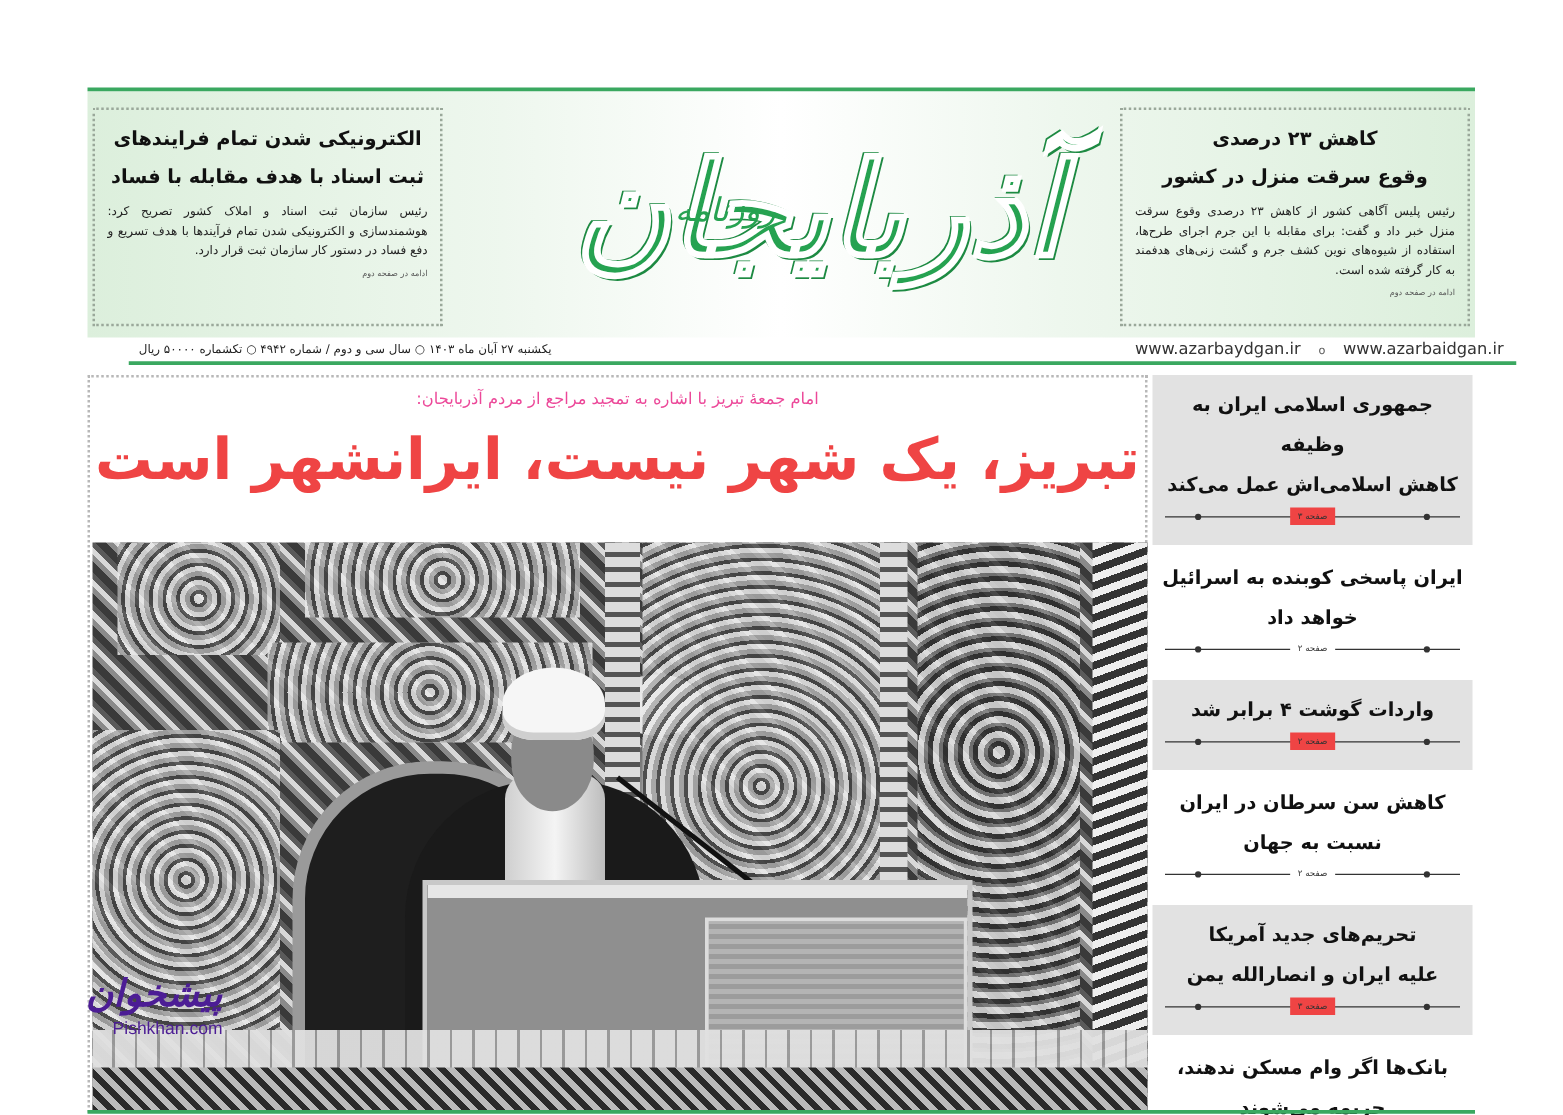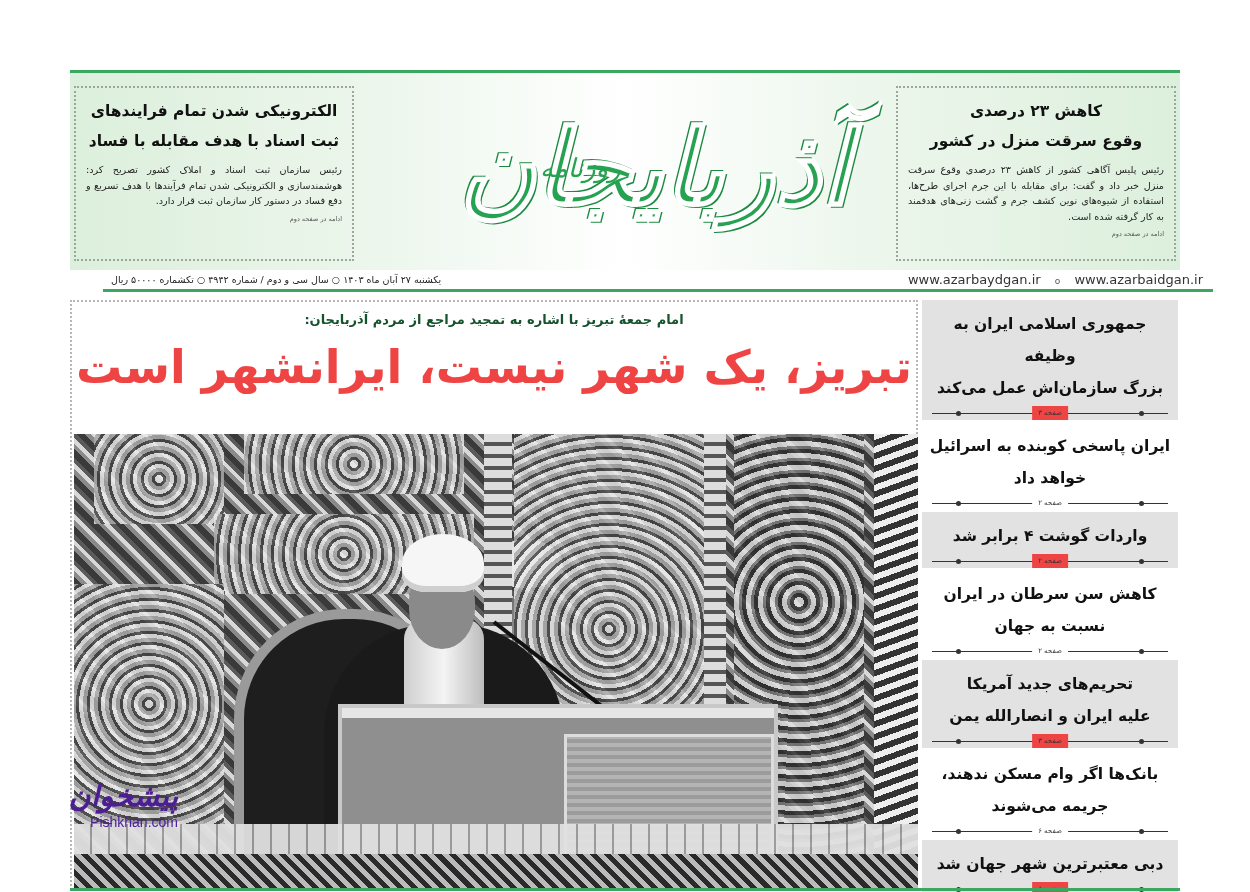--- a/index.html
+++ b/index.html
@@ -47,21 +47,21 @@
   }
   .infostrip .issue { position: absolute; left: 8px; top: 4px; direction: rtl; font-size: 9.5px; }
   .infostrip .sites { position: absolute; right: 10px; top: 2px; font-size: 13px; color: #333; }
   .infostrip .sites .sep { font-size: 9px; margin: 0 10px; color: #555; }
 
   
   .main {
     position: absolute; left: 0; top: 230px; width: 848px; height: 590px;
     border: 2px dotted #b8b8b8;
   }
-  .kicker { position: absolute; top: 10px; width: 100%; text-align: center; direction: rtl; font-size: 13px; font-weight: 700; color: #14532d; }
+  .kicker { position: absolute; top: 10px; width: 100%; text-align: center; direction: rtl; font-size: 13px; font-weight: 400; color: #ec4899; }
   .headline { position: absolute; top: 38px; width: 100%; text-align: center; direction: rtl; font-size: 46px; font-weight: 900; color: #ef4444; letter-spacing: -1px; font-family: "DejaVu Sans", sans-serif; }
   .photo {
     position: absolute; left: 2px; top: 132px; width: 844px; height: 456px;
     background:
       radial-gradient(ellipse 60px 40px at 452px 130px, #f2f2f2 0%, #e0e0e0 60%, transparent 62%),
       radial-gradient(ellipse 46px 56px at 452px 200px, #b89c88 0%, #7a6a5e 70%, transparent 72%),
       linear-gradient(180deg, transparent 0 0),
       repeating-linear-gradient(45deg, #3a3a3a 0 6px, #8a8a8a 6px 10px, #d8d8d8 10px 14px, #5a5a5a 14px 18px);
     filter: grayscale(1);
     overflow: hidden;
@@ -80,21 +80,21 @@
   .photo .rail2 { position: absolute; left: 0; top: 420px; width: 844px; height: 36px; background: repeating-linear-gradient(45deg, #2a2a2a 0 5px, #bbb 5px 10px); }
 
   .watermark { position: absolute; left: -14px; top: 472px; width: 120px; text-align: right; color: #4c1d95; z-index: 5; }
   .watermark .wm-fa { font-family: "DejaVu Serif", serif; font-size: 30px; font-weight: 700; direction: rtl; line-height: 44px; font-style: italic; }
   .watermark .wm-en { font-family: "Liberation Sans", sans-serif; font-size: 14px; margin-top: -4px; }
 
   
   .sidebar {
     position: absolute; left: 852px; top: 230px; width: 256px; height: 592px;
   }
-  .sb-item { position: relative; direction: rtl; text-align: center; padding: 8px 6px 0; }
+  .sb-item { position: relative; direction: rtl; text-align: center; padding: 8px 6px 16px; }
   .sb-item.grey { background: #e2e2e2; }
   .sb-item .sb-title { font-size: 15.5px; font-weight: 900; line-height: 32px; color: #111; }
   .sb-item .sb-rule { position: relative; height: 14px; margin: 2px 4px 0; }
   .sb-item .sb-rule::before { content: ""; position: absolute; left: 0; right: 0; top: 7px; border-top: 1.5px solid #333; }
   .sb-item .sb-rule .pg { position: absolute; left: 50%; transform: translateX(-50%); top: 0; background: inherit; padding: 0 6px; font-size: 7px; color: #333; white-space: nowrap; line-height: 14px; }
   .sb-item.grey .sb-rule .pg { background: #ef4444; }
   .sb-item.white .sb-rule .pg { background: #ffffff; }
   .sb-item .sb-rule .dot-l, .sb-item .sb-rule .dot-r { position: absolute; top: 5px; width: 5px; height: 5px; background: #333; border-radius: 50%; }
   .sb-item .sb-rule .dot-l { left: 24px; }
   .sb-item .sb-rule .dot-r { right: 24px; }
@@ -166,21 +166,21 @@
 
     <div class="watermark">
       <div class="wm-fa">پیشخوان</div>
       <div class="wm-en">Pishkhan.com</div>
     </div>
   </div>
 
   <div class="sidebar">
     <div class="sb-item grey">
       <div class="sb-title">جمهوری اسلامی ایران به وظیفه</div>
-      <div class="sb-title">بزرگ سازمان‌اش عمل می‌کند</div>
+      <div class="sb-title">کاهش اسلامی‌اش عمل می‌کند</div>
       <div class="sb-rule">
           <span class="dot-l"></span>
           <span class="pg">صفحه ۳</span>
           <span class="dot-r"></span>
         </div>
     </div>
     <div class="sb-item white">
       <div class="sb-title">ایران پاسخی کوبنده به اسرائیل</div>
       <div class="sb-title">خواهد داد</div>
       <div class="sb-rule">

